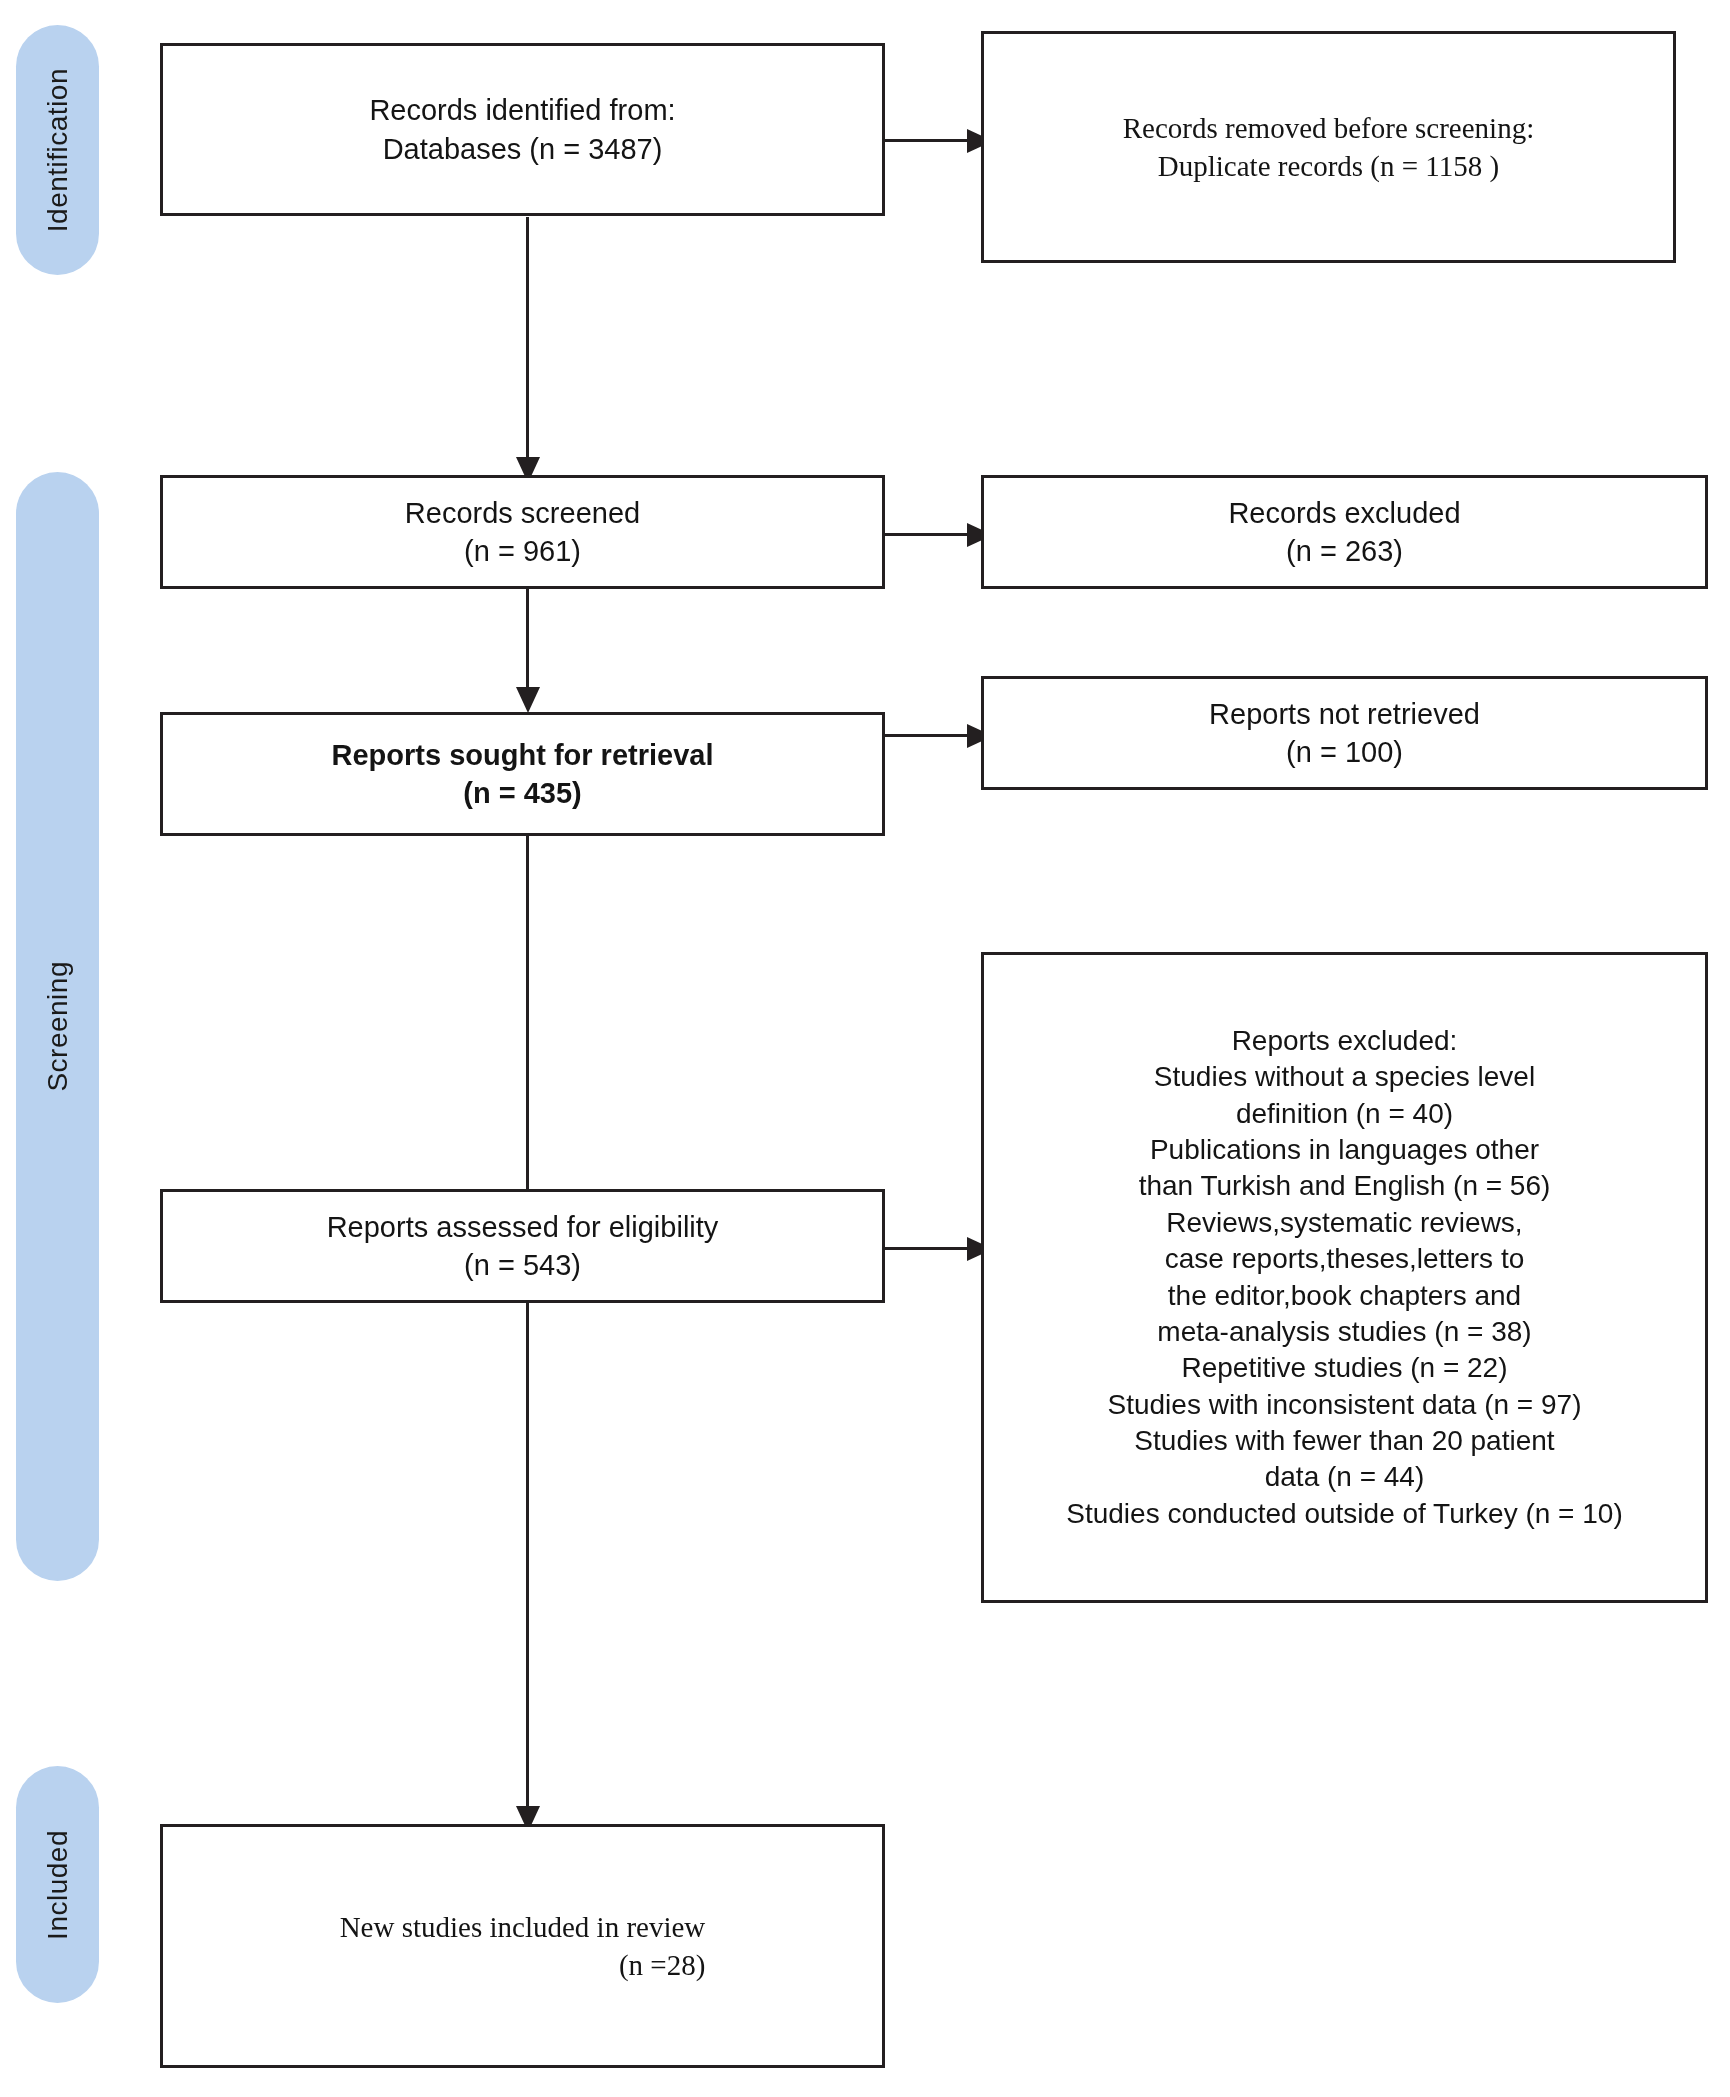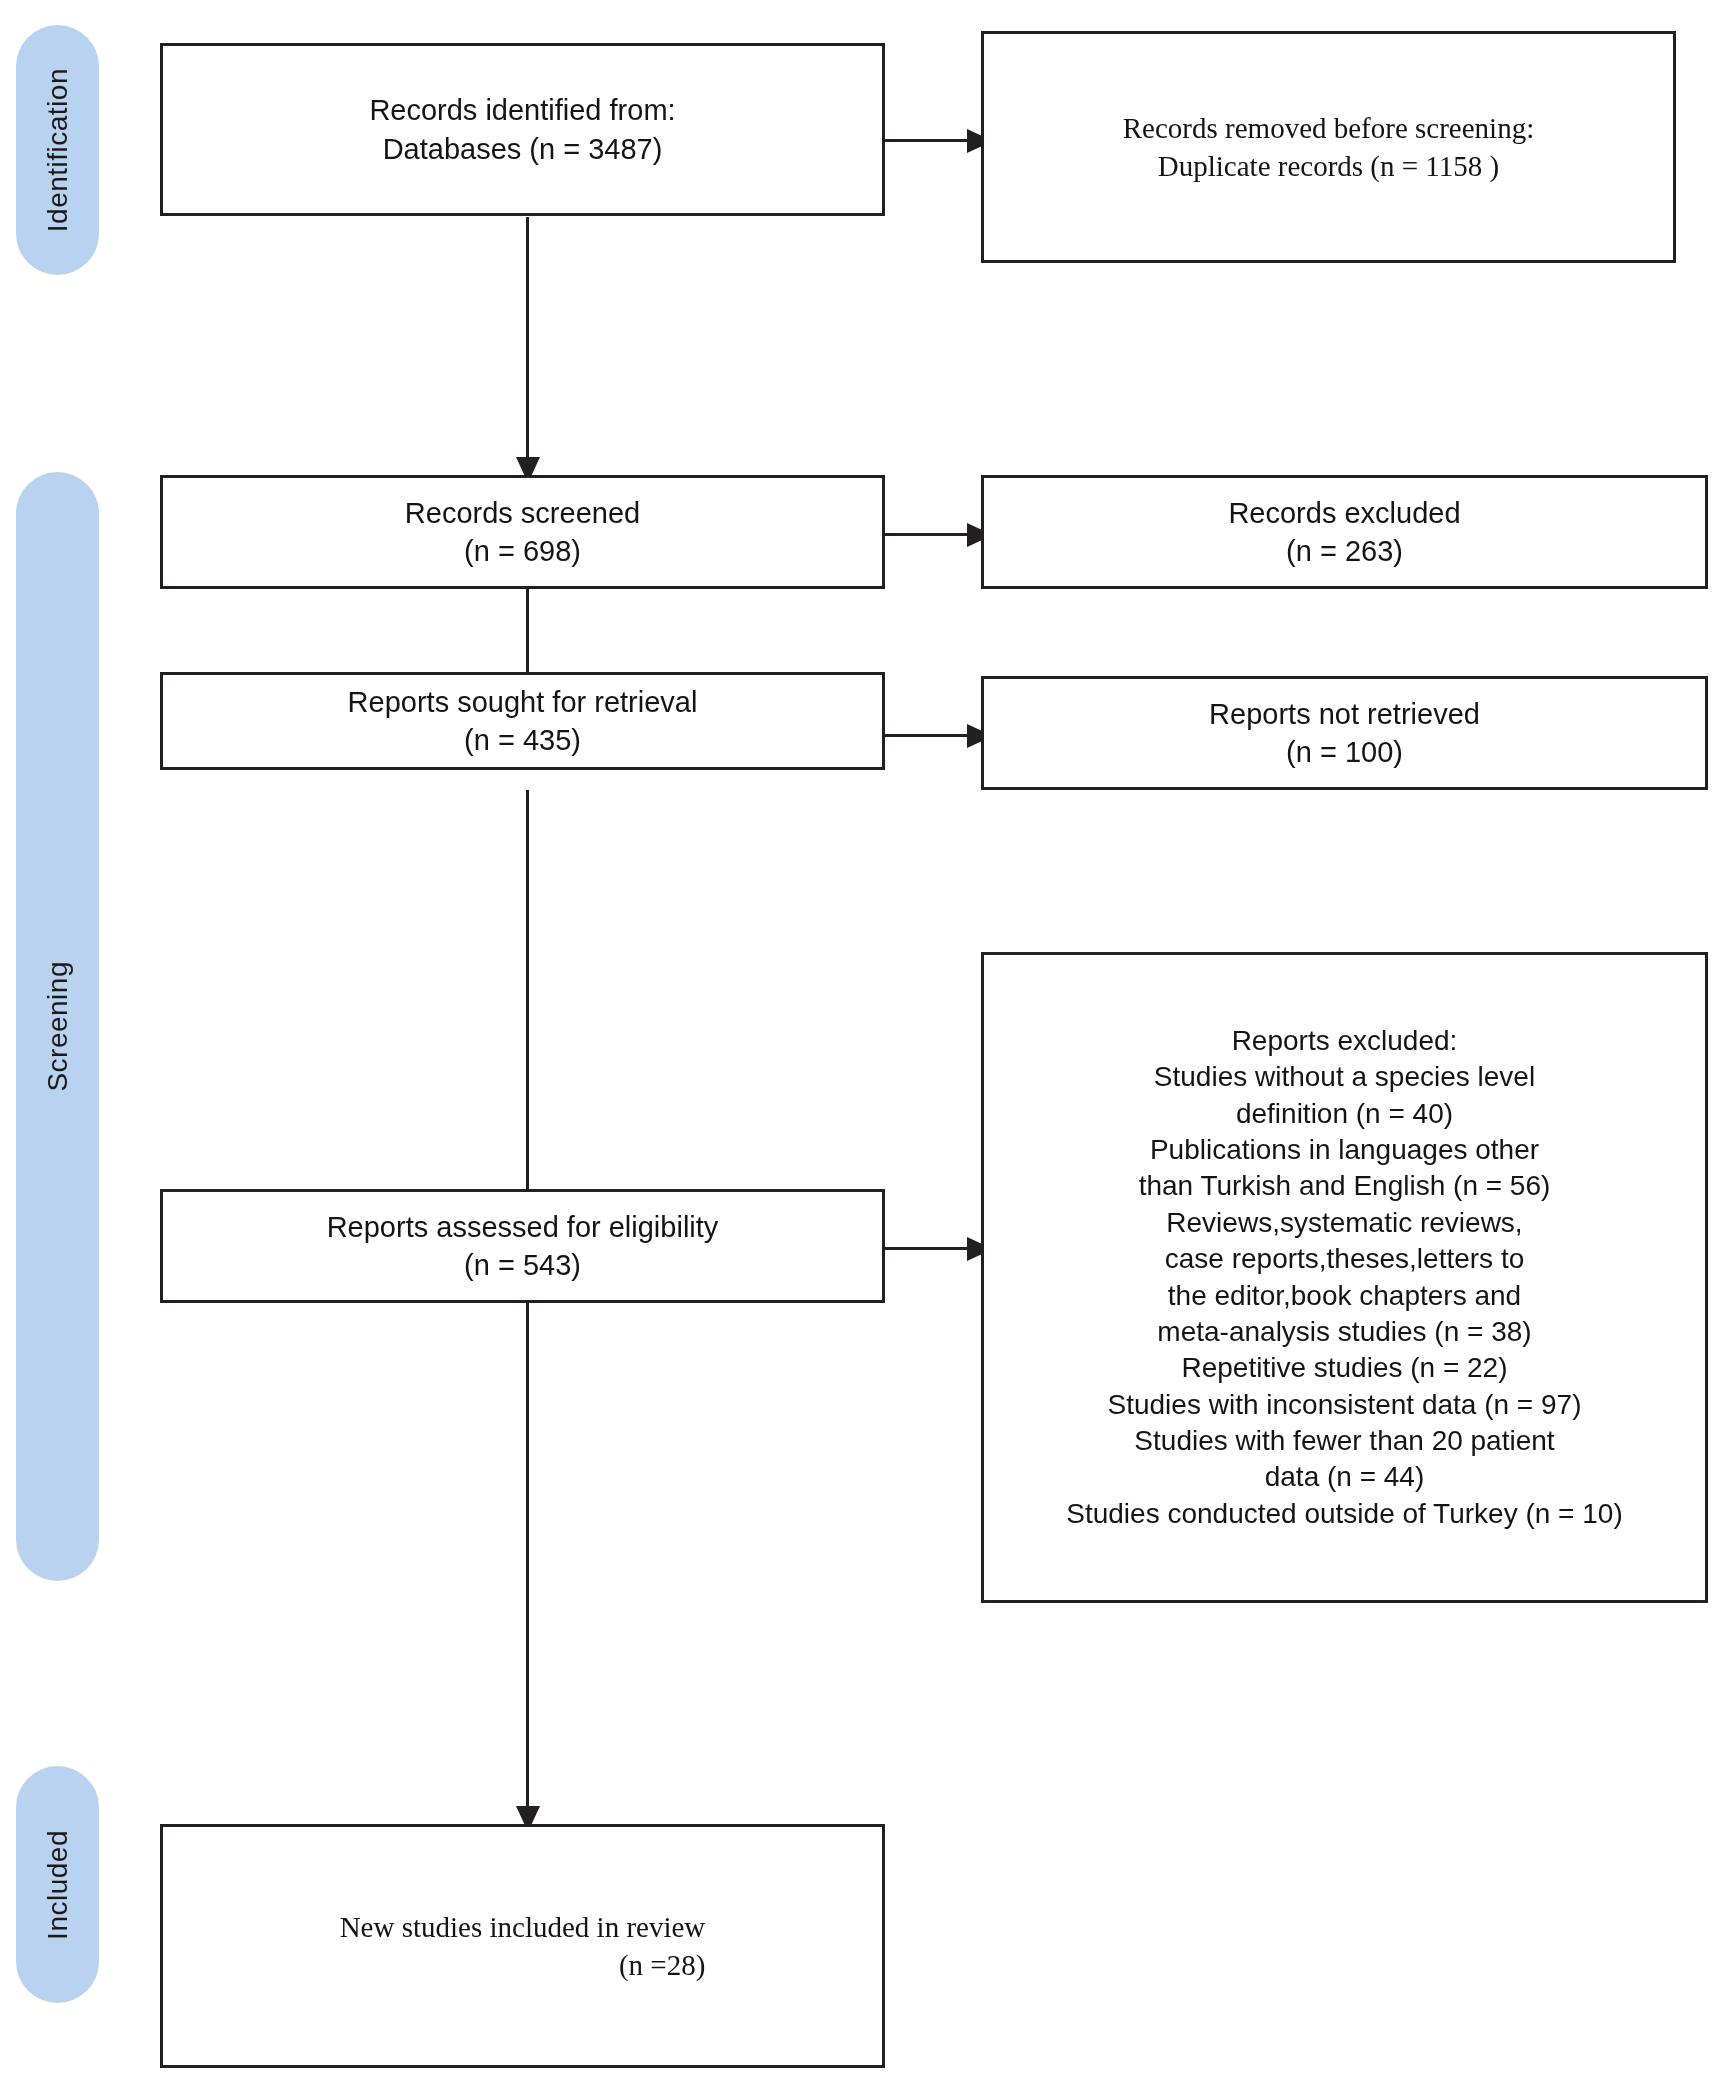--- a/index.html
+++ b/index.html
@@ -134,29 +134,29 @@
 Databases (n =  3487)</div>
   </div>
 
   <div class="flow-box serif" style="left:981px; top:31px; width:695px; height:232px;justify-content:center;">
     <div class="box-text fs-serif">Records removed before screening:
 Duplicate records (n = 1158 )</div>
   </div>
 
   <div class="flow-box" style="left:160px; top:475px; width:725px; height:114px;">
     <div class="box-text fs-main">Records screened
-(n = 698)</div>
+(n = 961)</div>
   </div>
 
   <div class="flow-box" style="left:981px; top:475px; width:727px; height:114px;">
     <div class="box-text fs-main">Records excluded
 (n = 263)</div>
   </div>
 
-  <div class="flow-box" style="left:160px; top:672px; width:725px; height:98px;">
+  <div class="flow-box" style="left:160px; top:712px; width:725px; height:124px;font-weight:bold;">
     <div class="box-text fs-main">Reports sought for retrieval
 (n = 435)</div>
   </div>
 
   <div class="flow-box" style="left:981px; top:676px; width:727px; height:114px;">
     <div class="box-text fs-main">Reports not retrieved
 (n = 100)</div>
   </div>
 
   <div class="flow-box" style="left:160px; top:1189px; width:725px; height:114px;">

